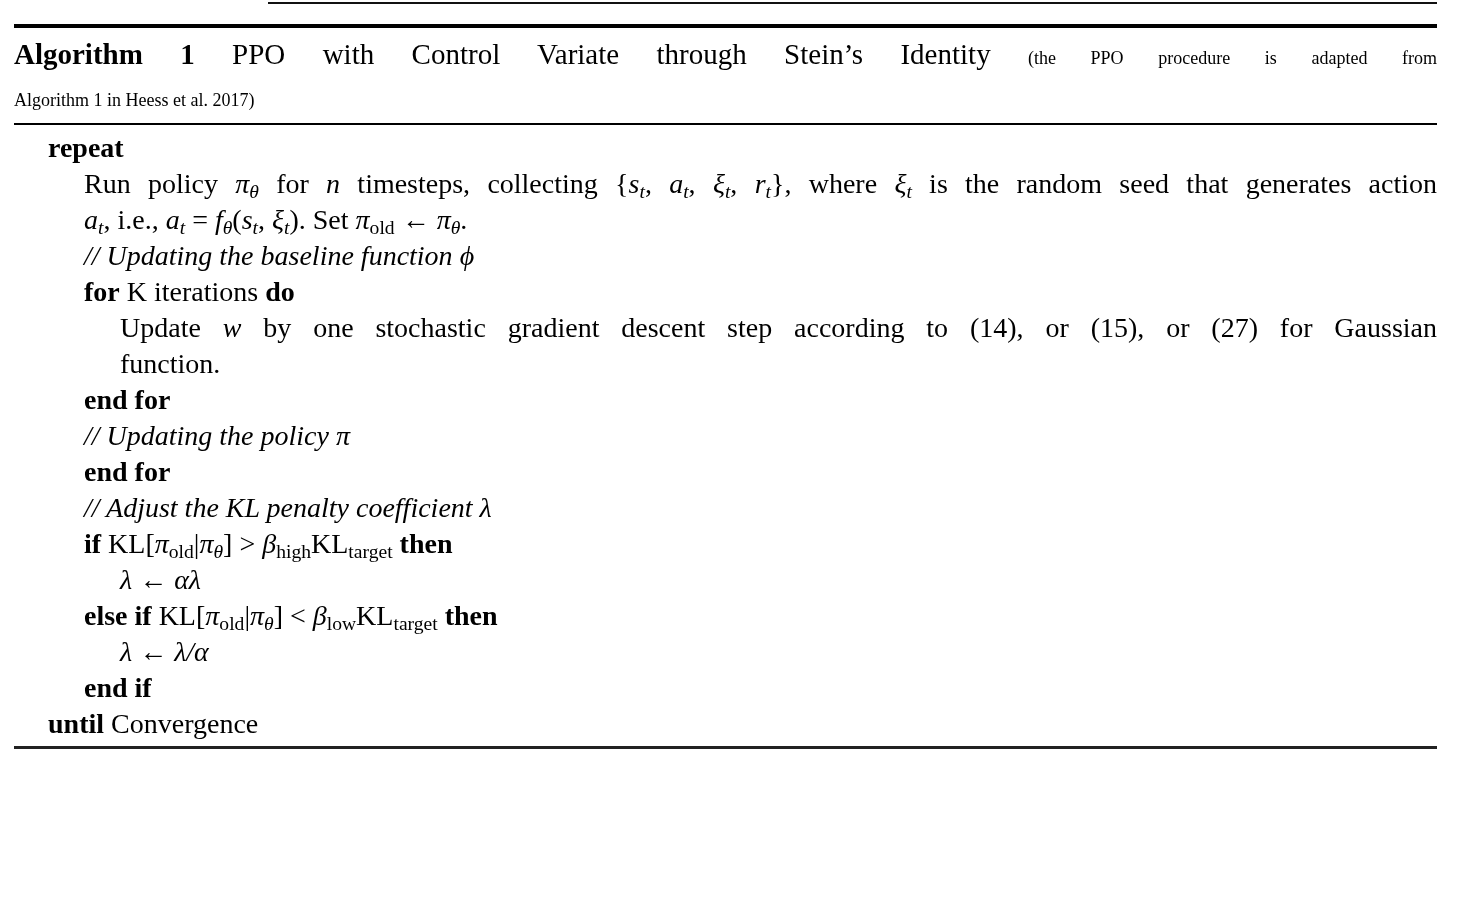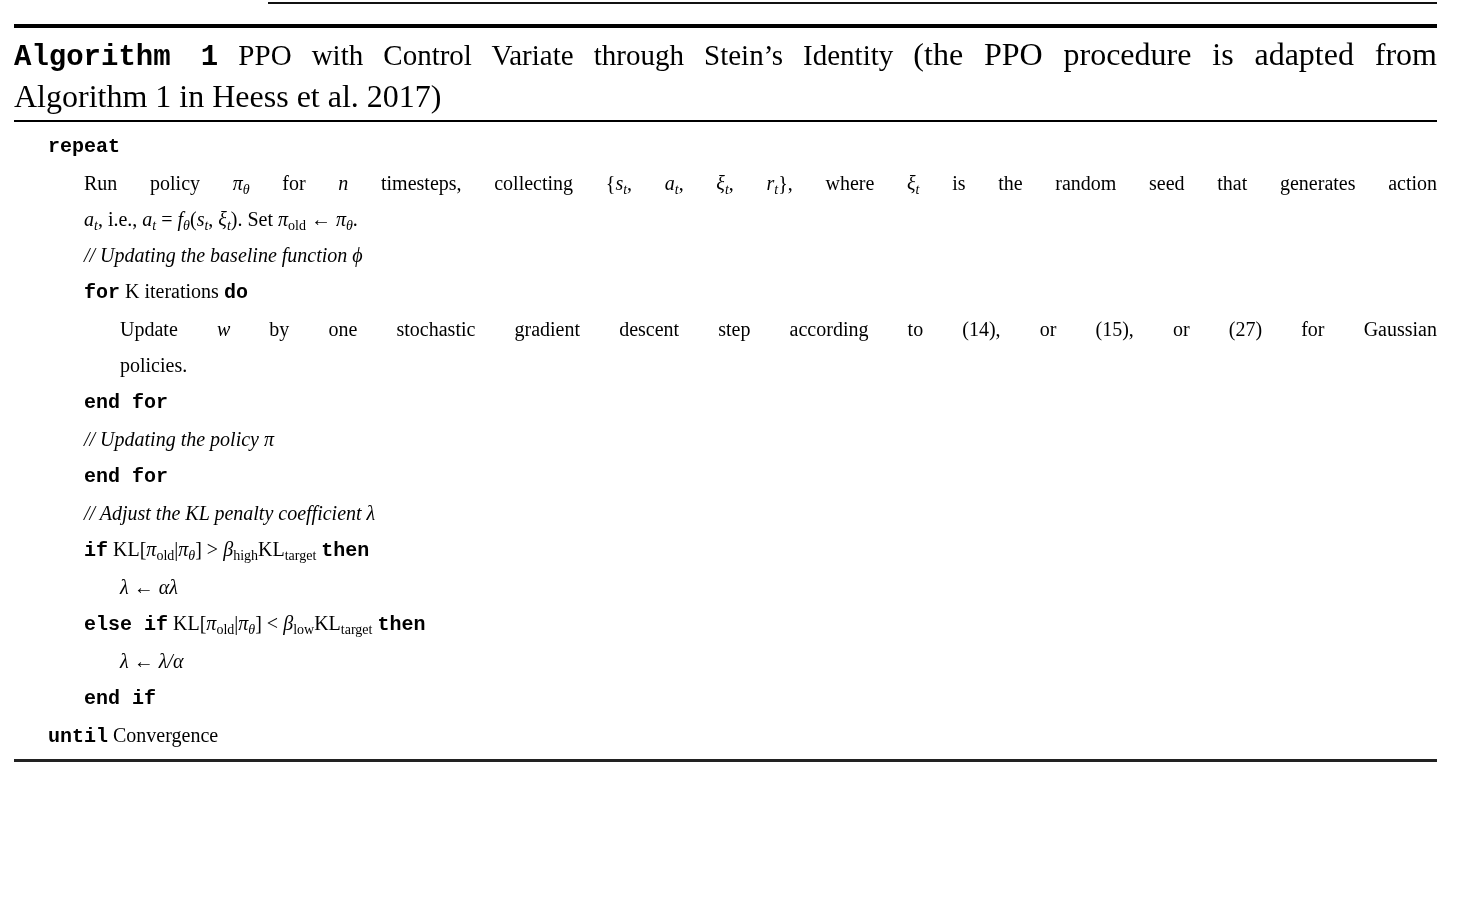--- a/index.html
+++ b/index.html
@@ -32,33 +32,33 @@
   .rule-bottom { height: 3px; background: #222222; margin-top: 4px; }
   .caption {
     padding-top: 7px;
     font-size: 29px;
     line-height: 38px;
   }
   .cap-l1 { text-align: justify; text-align-last: justify; }
   .cap-l2 { text-align: left; }
   .body {
     padding-top: 5px;
-    font-size: 20px;
+    font-size: 28px;
     line-height: 36px;
   }
   .line { min-height: 36px; }
   .ind0 { padding-left: 34px; }
   .ind1 { padding-left: 70px; }
   .ind2 { padding-left: 106px; font-family: Liberation Serif, serif; }
   .gap  { }
   .jl   { text-align: justify; text-align-last: justify; }
-  .b    { font-weight: bold; font-family: Liberation Mono, monospace; }
+  .b    { font-weight: bold; }
   .i    { font-style: italic; }
   .m    { font-style: italic; }
-  .small{ font-size: 32px; }
+  .small{ font-size: 18px; }
   .sub  { font-size: 0.7em; vertical-align: -0.25em; line-height: 0; }
 </style>
 </head>
 <body>
 
 <div class="page">
   <div class="top-partial-rule"></div>
 
   <div class="algo">
     <div class="rule-top"></div>
@@ -70,21 +70,21 @@
 
     <div class="rule-mid"></div>
 
     <div class="body">
       <div class="line ind0"><span class="b">repeat</span></div>
       <div class="line ind1 jl"><span>Run policy </span><span class="m">π</span><span class="m sub">θ</span><span> for </span><span class="m">n</span><span> timesteps, collecting </span><span>{</span><span class="m">s</span><span class="m sub">t</span><span>, </span><span class="m">a</span><span class="m sub">t</span><span>, </span><span class="m">ξ</span><span class="m sub">t</span><span>, </span><span class="m">r</span><span class="m sub">t</span><span>}</span><span>, where </span><span class="m">ξ</span><span class="m sub">t</span><span> is the random seed that generates action</span></div>
       <div class="line ind1"><span class="m">a</span><span class="m sub">t</span><span>, i.e., </span><span class="m">a</span><span class="m sub">t</span><span> = </span><span class="m">f</span><span class="m sub">θ</span><span>(</span><span class="m">s</span><span class="m sub">t</span><span>, </span><span class="m">ξ</span><span class="m sub">t</span><span>). Set </span><span class="m">π</span><span class="sub">old</span><span> ← </span><span class="m">π</span><span class="m sub">θ</span><span>.</span></div>
       <div class="line ind1 gap"><span class="i">// Updating the baseline function </span><span class="m">ϕ</span></div>
       <div class="line ind1"><span class="b">for</span><span> K iterations </span><span class="b">do</span></div>
       <div class="line ind2 jl"><span>Update </span><span class="m">w</span><span> by one stochastic gradient descent step according to (14), or (15), or (27) for Gaussian</span></div>
-      <div class="line ind2"><span>policies.</span></div>
+      <div class="line ind2"><span>function.</span></div>
       <div class="line ind1"><span class="b">end for</span></div>
       <div class="line ind1 gap"><span class="i">// Updating the policy </span><span class="m">π</span></div>
       <div class="line ind1"><span class="b">end for</span></div>
       <div class="line ind1 gap"><span class="i">// Adjust the KL penalty coefficient </span><span class="m">λ</span></div>
       <div class="line ind1"><span class="b">if</span><span> KL[</span><span class="m">π</span><span class="sub">old</span><span>|</span><span class="m">π</span><span class="m sub">θ</span><span>] &gt; </span><span class="m">β</span><span class="sub">high</span><span>KL</span><span class="sub">target</span><span> </span><span class="b">then</span></div>
       <div class="line ind2"><span class="m">λ</span><span> ← </span><span class="m">αλ</span></div>
       <div class="line ind1"><span class="b">else if</span><span> KL[</span><span class="m">π</span><span class="sub">old</span><span>|</span><span class="m">π</span><span class="m sub">θ</span><span>] &lt; </span><span class="m">β</span><span class="sub">low</span><span>KL</span><span class="sub">target</span><span> </span><span class="b">then</span></div>
       <div class="line ind2"><span class="m">λ</span><span> ← </span><span class="m">λ/α</span></div>
       <div class="line ind1"><span class="b">end if</span></div>
       <div class="line ind0"><span class="b">until</span><span> Convergence</span></div>

